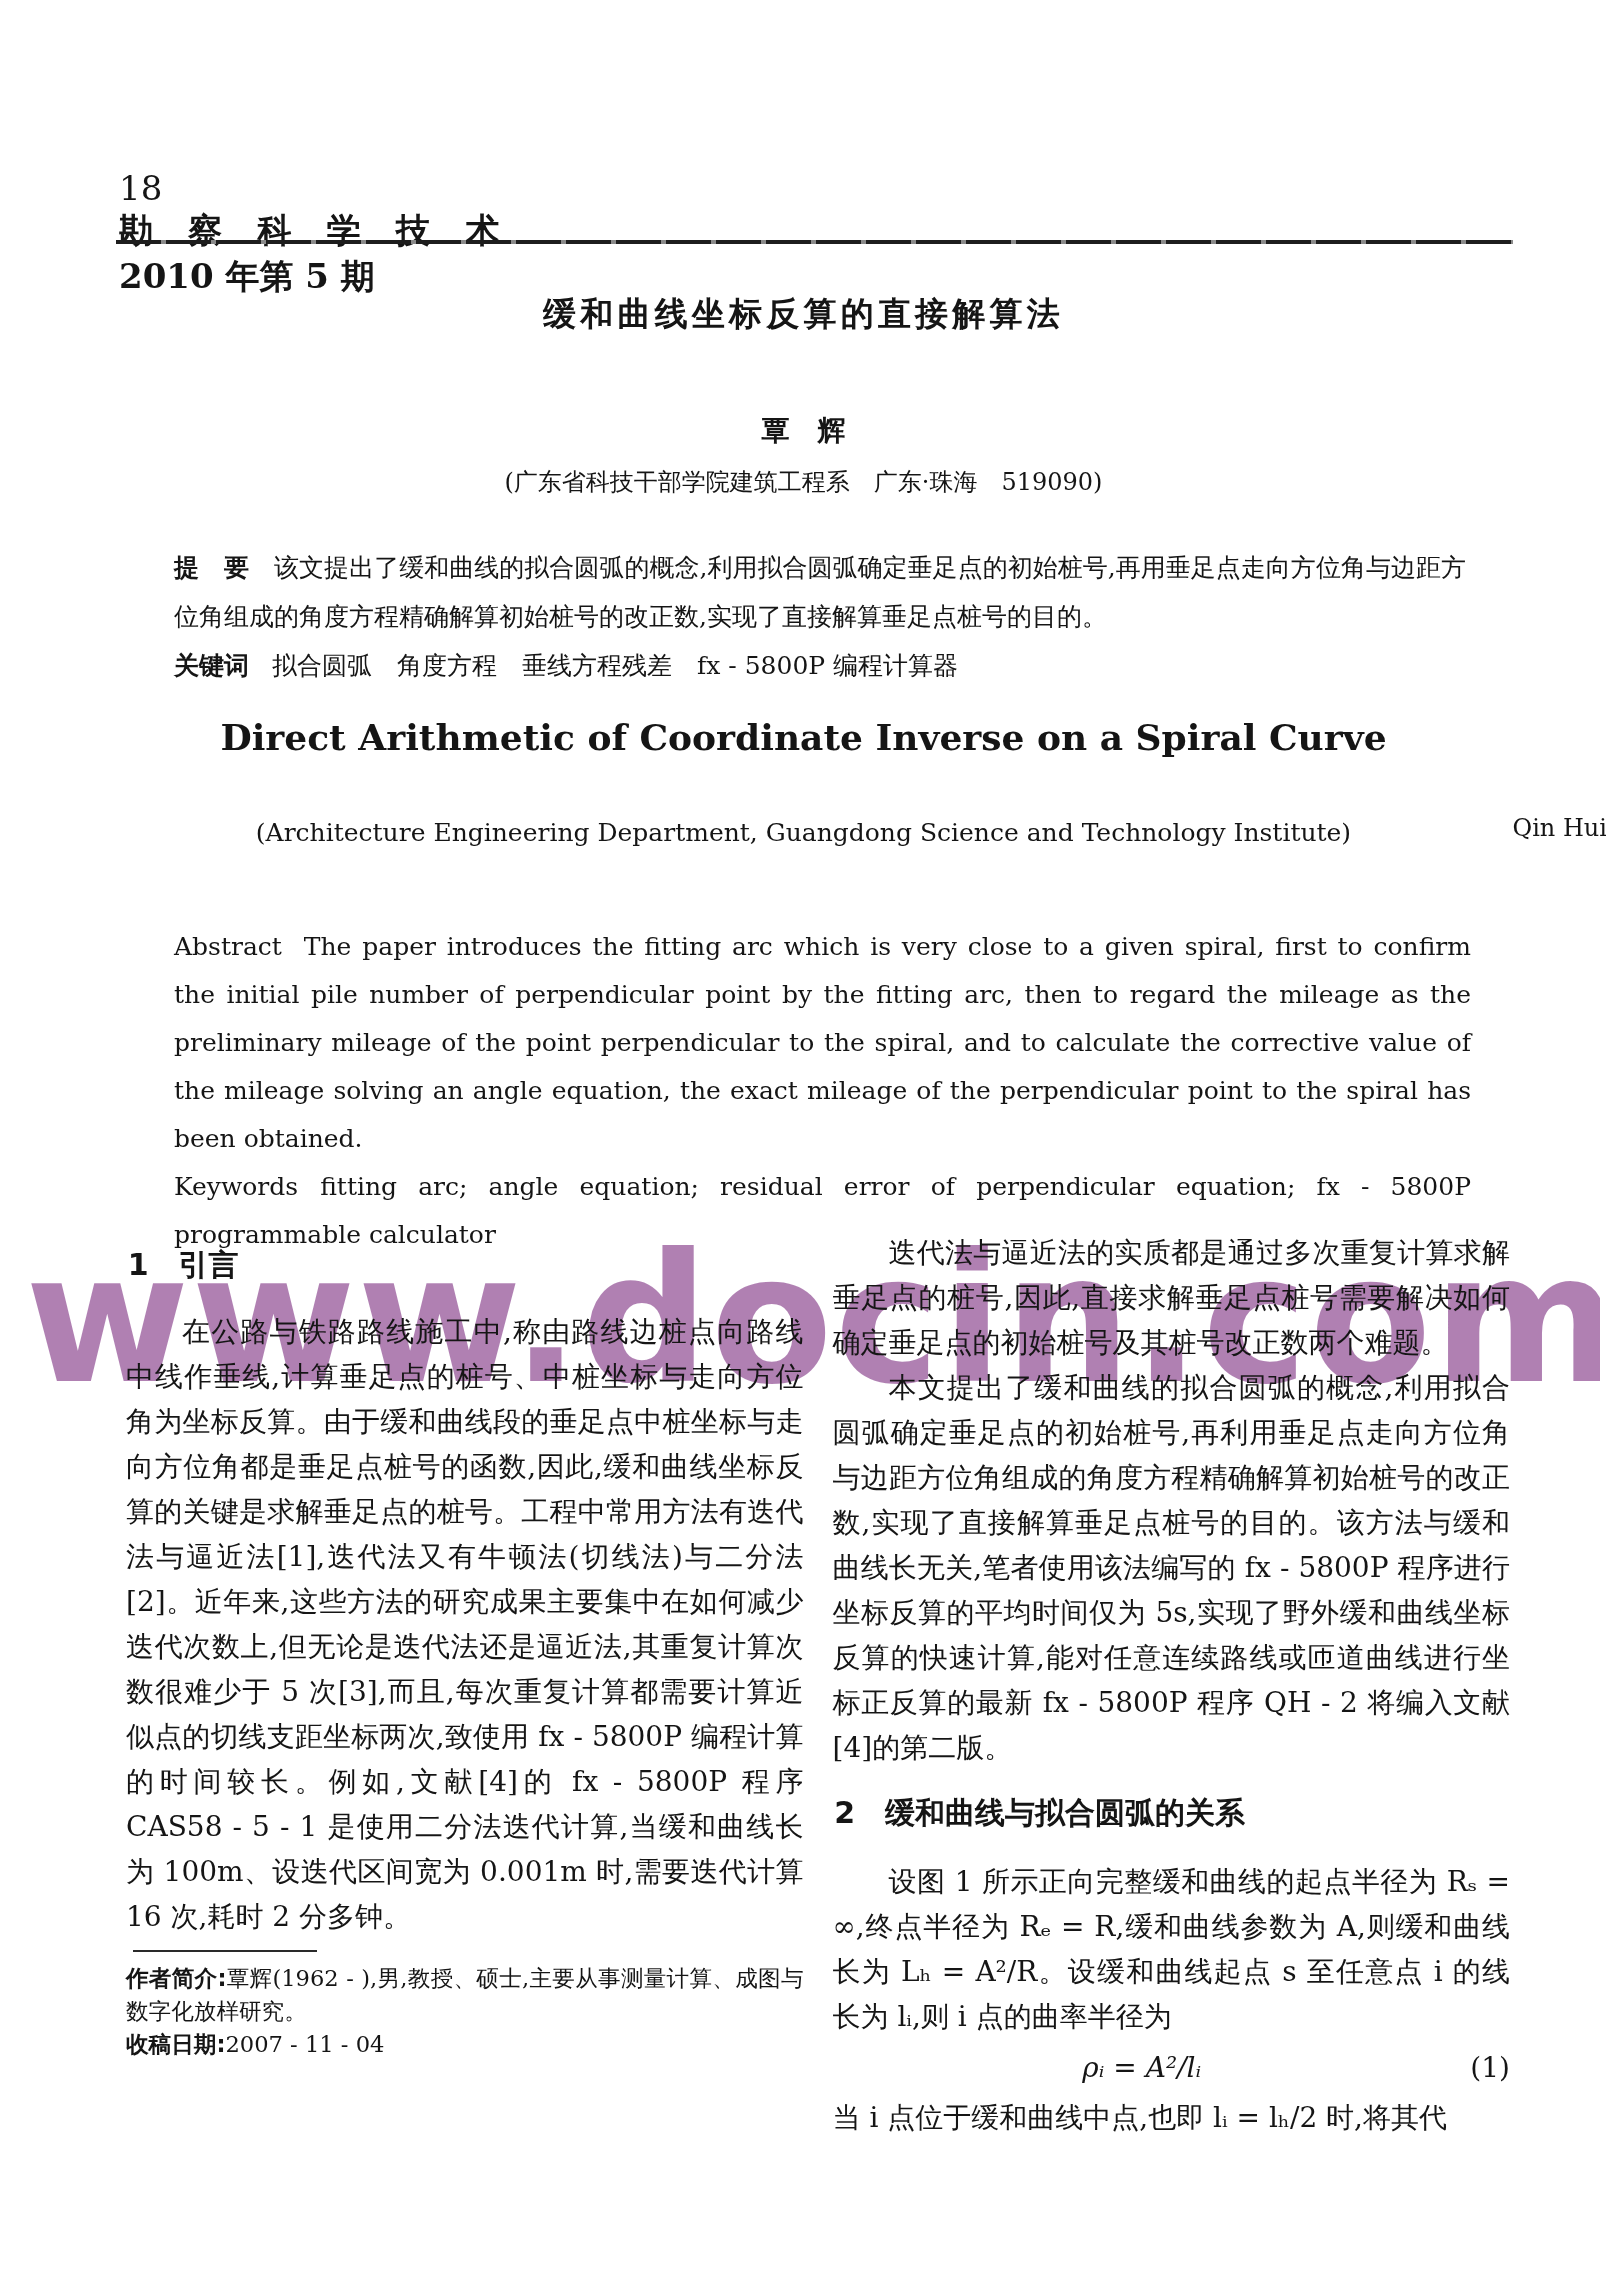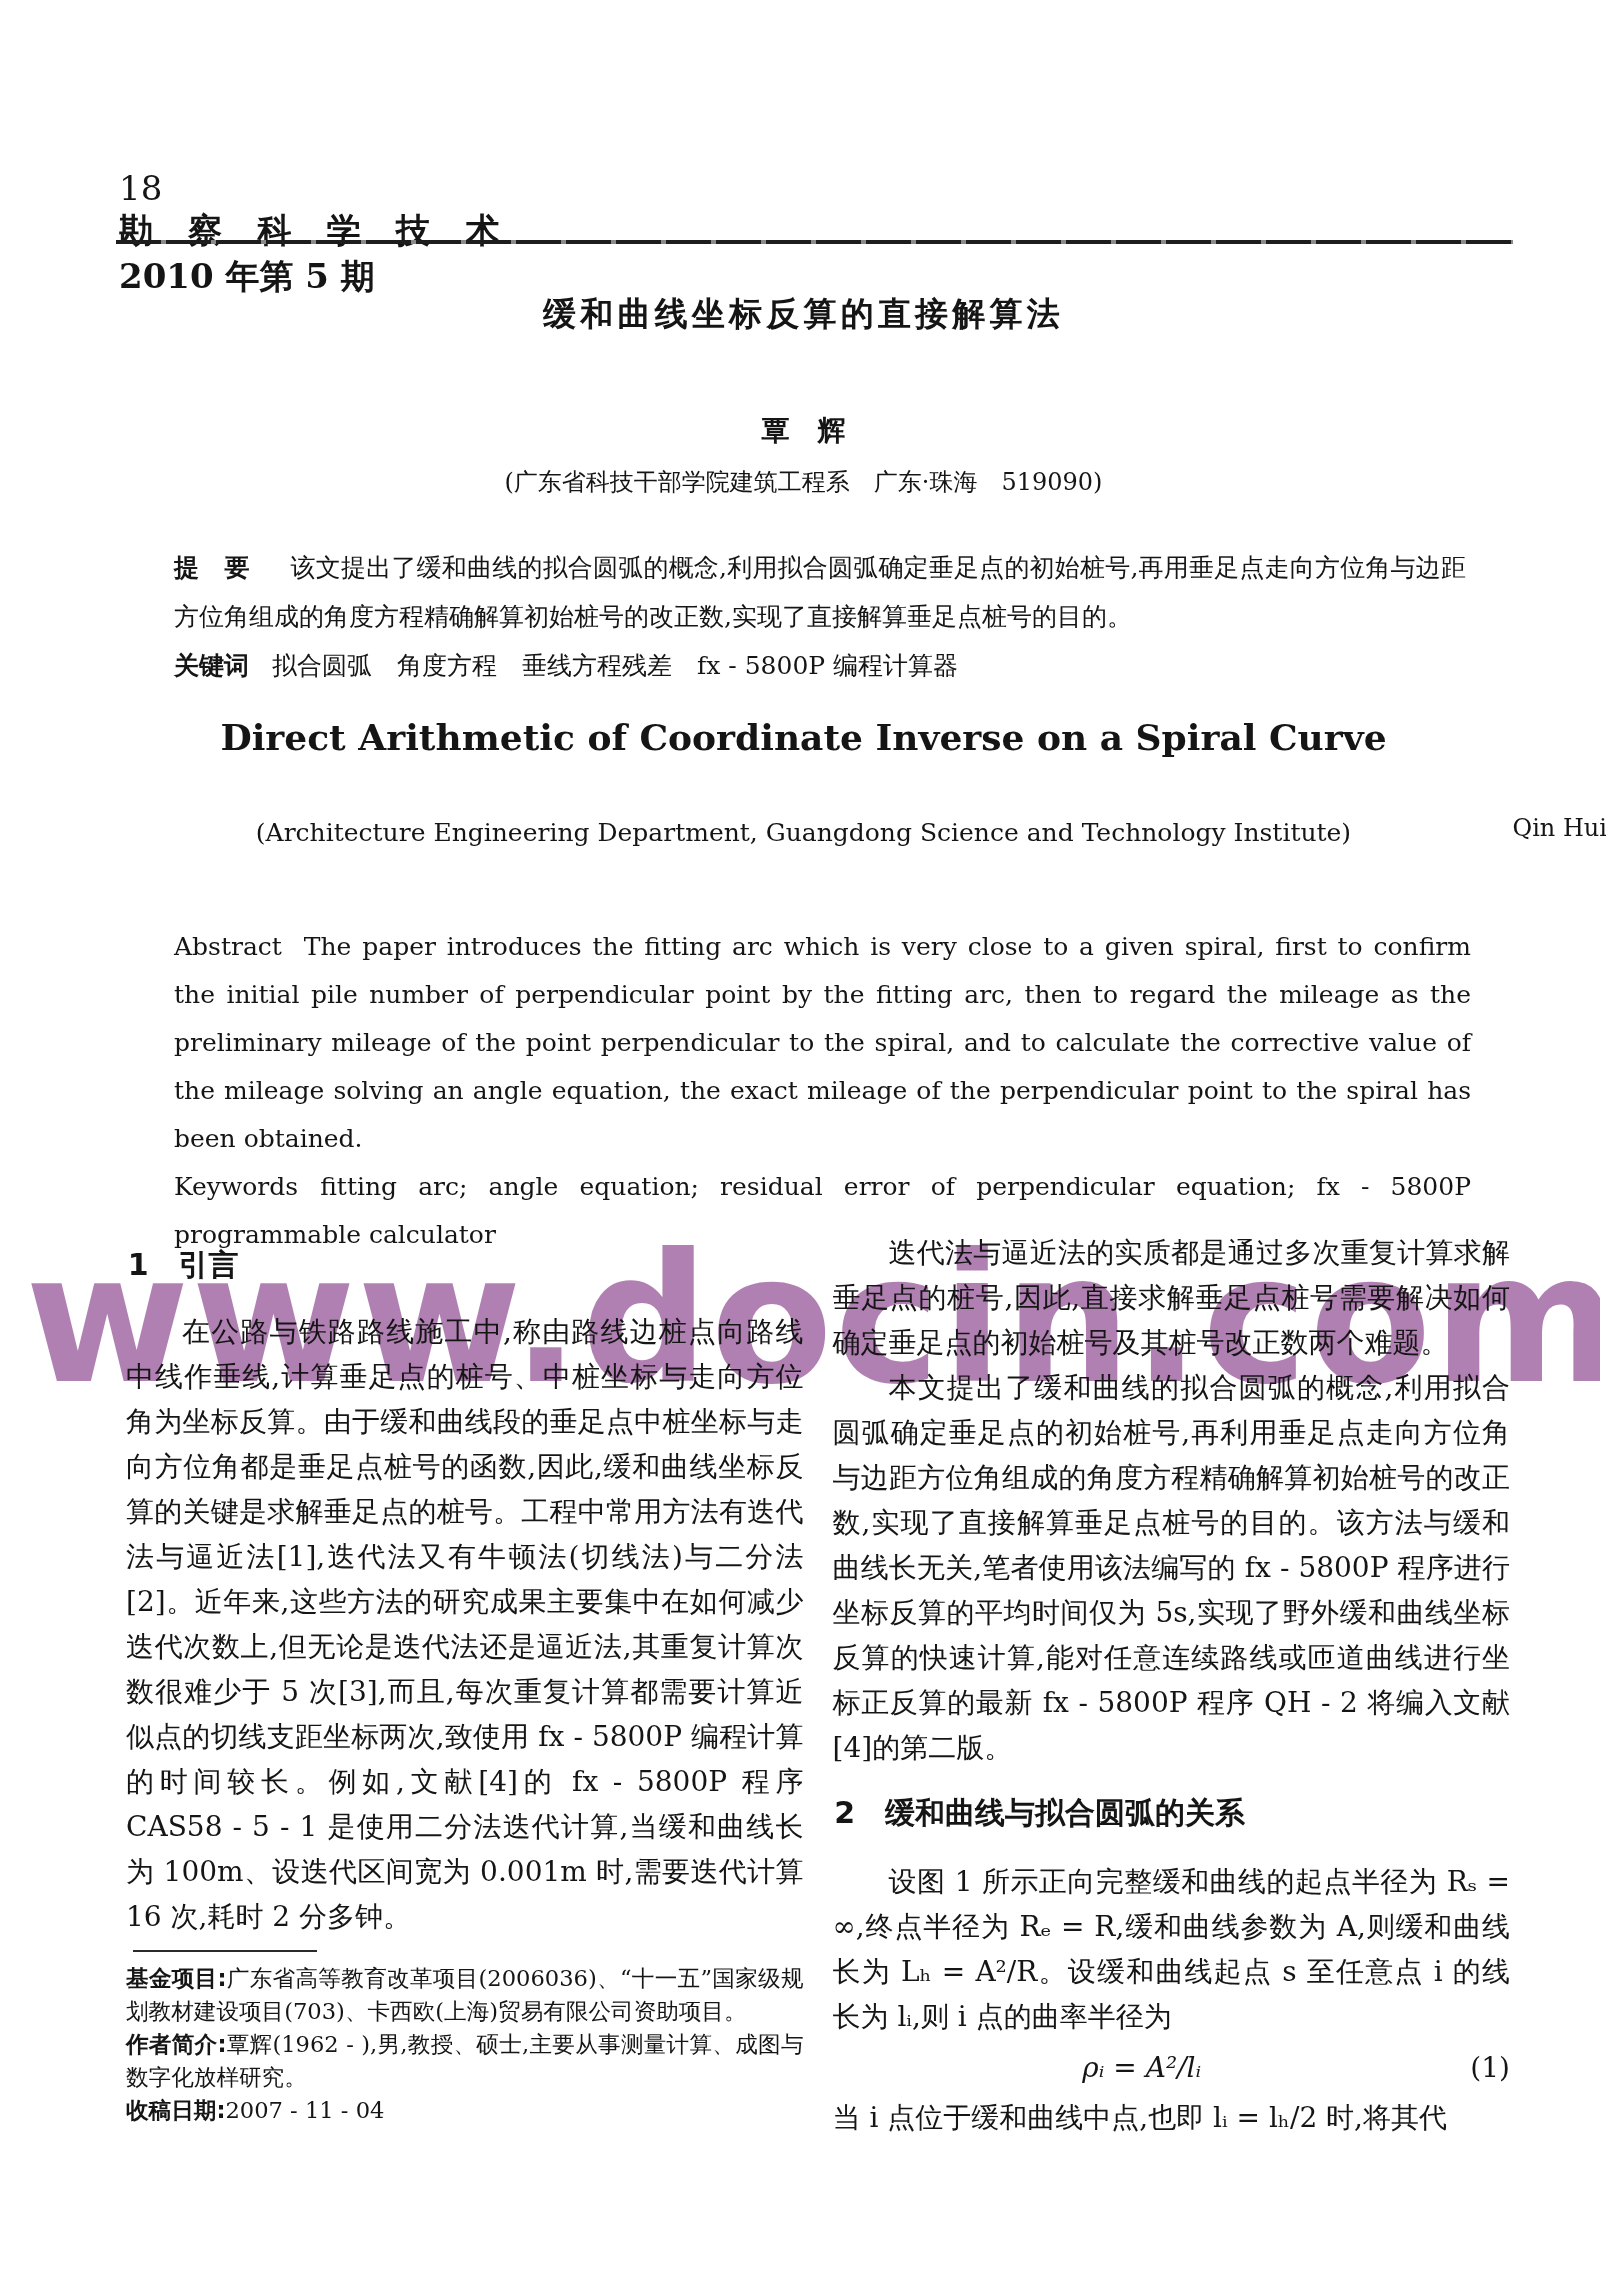--- a/index.html
+++ b/index.html
@@ -30,21 +30,21 @@
 
   
   .title-cn{position:absolute;top:292px;left:0;width:100%;text-align:center;
     font-size:33px;letter-spacing:4.2px;}
   .author-cn{position:absolute;top:412px;left:0;width:100%;text-align:center;
     font-size:28px;font-weight:bold;}
   .affil-cn{position:absolute;top:466px;left:0;width:100%;text-align:center;font-size:24px;}
 
   .abstract-cn{position:absolute;top:543px;left:174px;width:1292px;
     font-size:25px;line-height:49px;text-align:justify;}
-  .abstract-cn .lbl{margin-right:41px;}
+  .abstract-cn .lbl{margin-right:25px;}
   .keywords-cn{position:absolute;top:645px;left:174px;width:1292px;
     font-size:25px;line-height:42px;}
   .keywords-cn .lbl{margin-right:23px;}
 
   .title-en{position:absolute;top:716px;left:0;width:100%;text-align:center;
     font-size:36px;font-weight:bold;}
   .author-en{position:absolute;top:814px;left:0;width:100%;text-align:right;font-size:24px;}
   .affil-en{position:absolute;top:818px;left:0;width:100%;text-align:center;font-size:25px;}
 
   .abstract-en{position:absolute;top:923px;left:174px;width:1297px;
@@ -118,21 +118,20 @@
   </div>
 
   <div class="columns">
 
     <div class="col">
       <h2>1　引言</h2>
       <p>在公路与铁路路线施工中,称由路线边桩点向路线中线作垂线,计算垂足点的桩号、中桩坐标与走向方位角为坐标反算。由于缓和曲线段的垂足点中桩坐标与走向方位角都是垂足点桩号的函数,因此,缓和曲线坐标反算的关键是求解垂足点的桩号。工程中常用方法有迭代法与逼近法[1],迭代法又有牛顿法(切线法)与二分法[2]。近年来,这些方法的研究成果主要集中在如何减少迭代次数上,但无论是迭代法还是逼近法,其重复计算次数很难少于 5 次[3],而且,每次重复计算都需要计算近似点的切线支距坐标两次,致使用 fx - 5800P 编程计算的时间较长。例如,文献[4]的 fx - 5800P 程序 CAS58 - 5 - 1 是使用二分法迭代计算,当缓和曲线长为 100m、设迭代区间宽为 0.001m 时,需要迭代计算 16 次,耗时 2 分多钟。</p>
 
       <div class="footnote">
         <div class="fn-rule"></div>
-        <p><span class="lbl">基金项目:</span><span>广东省高等教育改革项目(2006036)、“十一五”国家级规划教材建设项目(703)、卡西欧(上海)贸易有限公司资助项目。</span></p>
         <p><span class="lbl">作者简介:</span><span>覃辉(1962 - ),男,教授、硕士,主要从事测量计算、成图与数字化放样研究。</span></p>
         <p><span class="lbl">收稿日期:</span><span>2007 - 11 - 04</span></p>
       </div>
     </div>
 
     <div class="col">
       <p>迭代法与逼近法的实质都是通过多次重复计算求解垂足点的桩号,因此,直接求解垂足点桩号需要解决如何确定垂足点的初始桩号及其桩号改正数两个难题。</p>
       <p>本文提出了缓和曲线的拟合圆弧的概念,利用拟合圆弧确定垂足点的初始桩号,再利用垂足点走向方位角与边距方位角组成的角度方程精确解算初始桩号的改正数,实现了直接解算垂足点桩号的目的。该方法与缓和曲线长无关,笔者使用该法编写的 fx - 5800P 程序进行坐标反算的平均时间仅为 5s,实现了野外缓和曲线坐标反算的快速计算,能对任意连续路线或匝道曲线进行坐标正反算的最新 fx - 5800P 程序 QH - 2 将编入文献[4]的第二版。</p>
       <h2 class="second">2　缓和曲线与拟合圆弧的关系</h2>
       <p>设图 1 所示正向完整缓和曲线的起点半径为 Rₛ = ∞,终点半径为 Rₑ = R,缓和曲线参数为 A,则缓和曲线长为 Lₕ = A²/R。设缓和曲线起点 s 至任意点 i 的线长为 lᵢ,则 i 点的曲率半径为</p>

